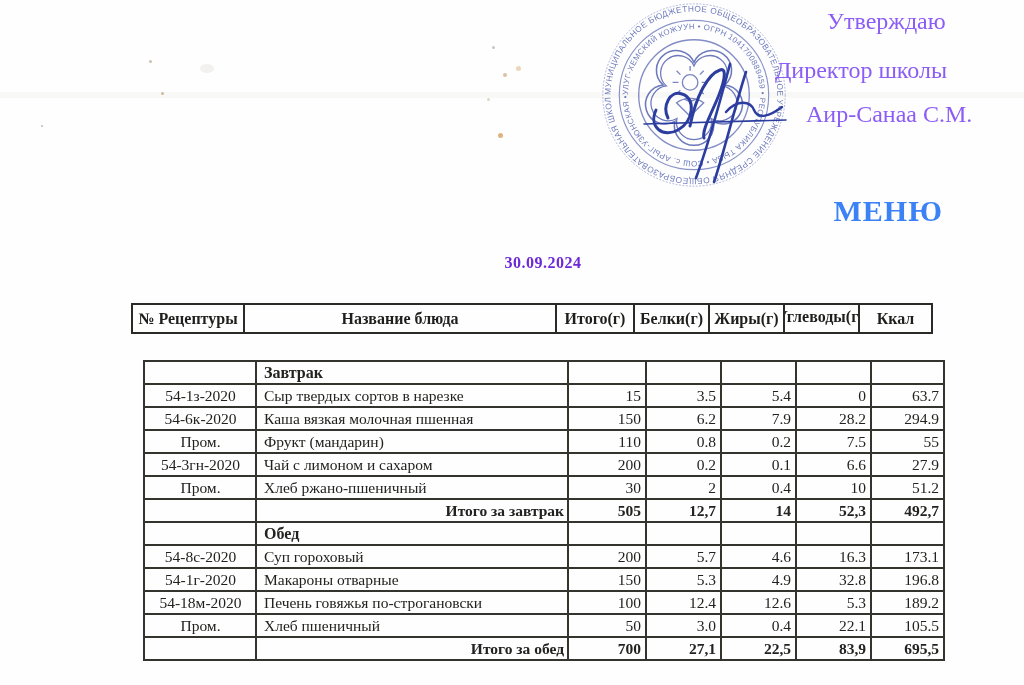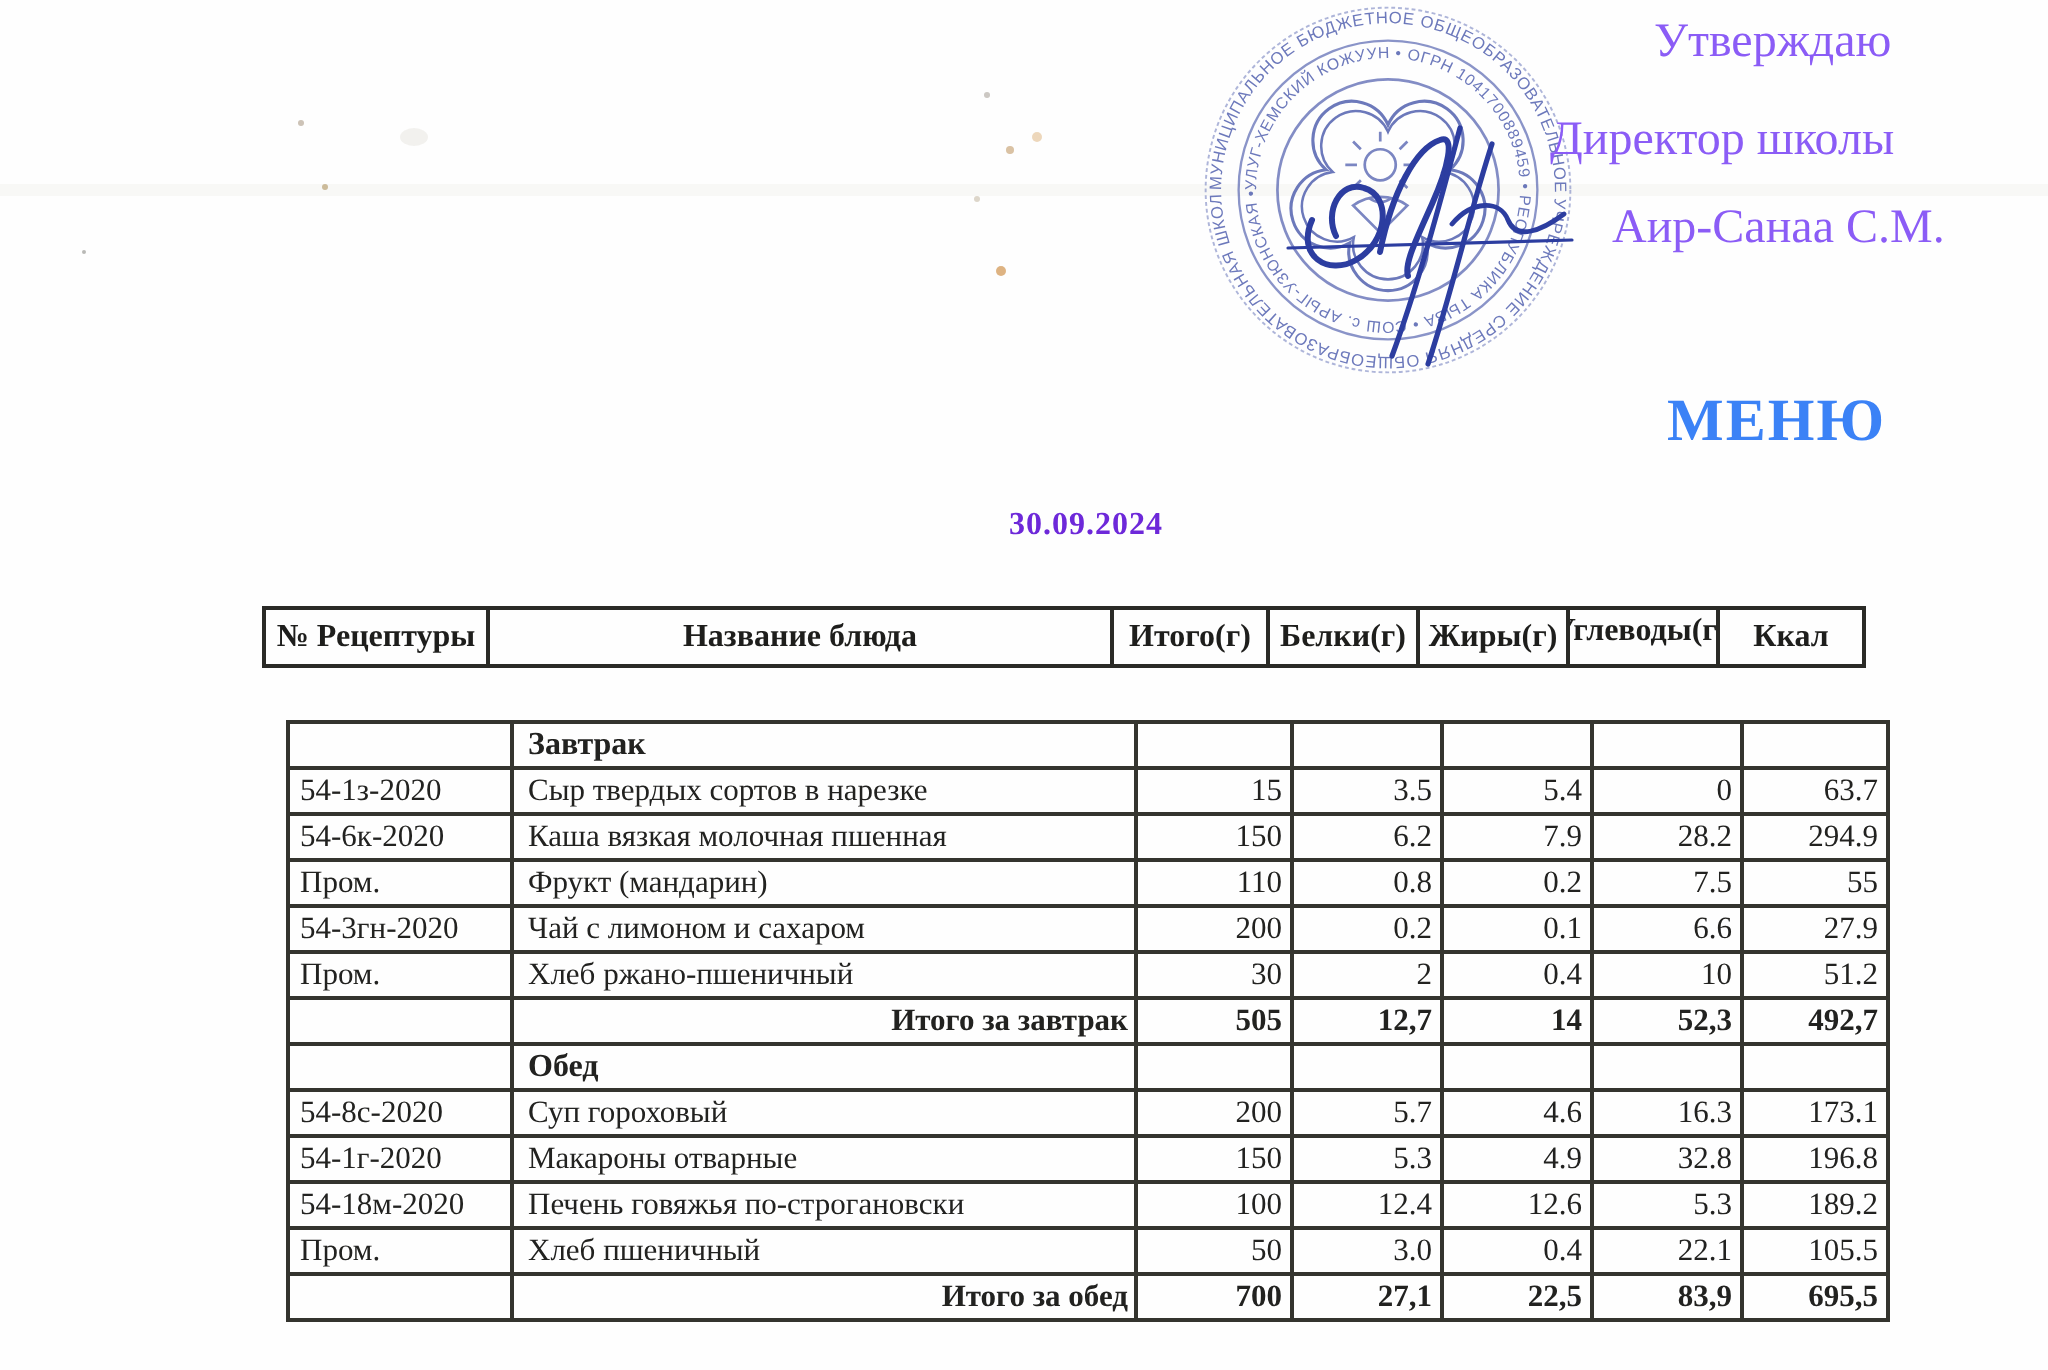--- a/index.html
+++ b/index.html
@@ -28,21 +28,21 @@
     border:2.5px solid #2a2a26; height:27px; overflow:hidden;
     font-size:16px; font-weight:bold; text-align:center; padding:0; white-space:nowrap;
   }
   .clip { display:inline-block; width:88px; margin-left:-9px; text-align:center;
           white-space:nowrap; overflow:hidden; }
   .body-table { position:absolute; left:143px; top:360px; width:800px; }
   .body-table td {
     border:2px solid #34342e; height:21px; font-size:15.5px; padding:0 4px;
     white-space:nowrap; overflow:hidden; color:#222220;
   }
-  .body-table td.c0 { padding-left:5px; text-align:left; }
+  .body-table td.c0 { padding-left:5px; text-align:center; }
   .body-table td.c1 { padding-left:7px; text-align:left; }
   .body-table td.c2,.body-table td.c3,.body-table td.c4,
   .body-table td.c5,.body-table td.c6 { text-align:right; padding-right:4px; }
   tr.row-section td.c1 { font-weight:bold; font-size:16px; }
   tr.row-total td { font-weight:bold; }
   tr.row-total td.c1 { text-align:right; padding-right:3px; }
   
   .speck { position:absolute; border-radius:50%; }
   .band  { position:absolute; left:0; top:92px; width:1024px; height:6px;
            background:#f3f2ef; opacity:.55; }

